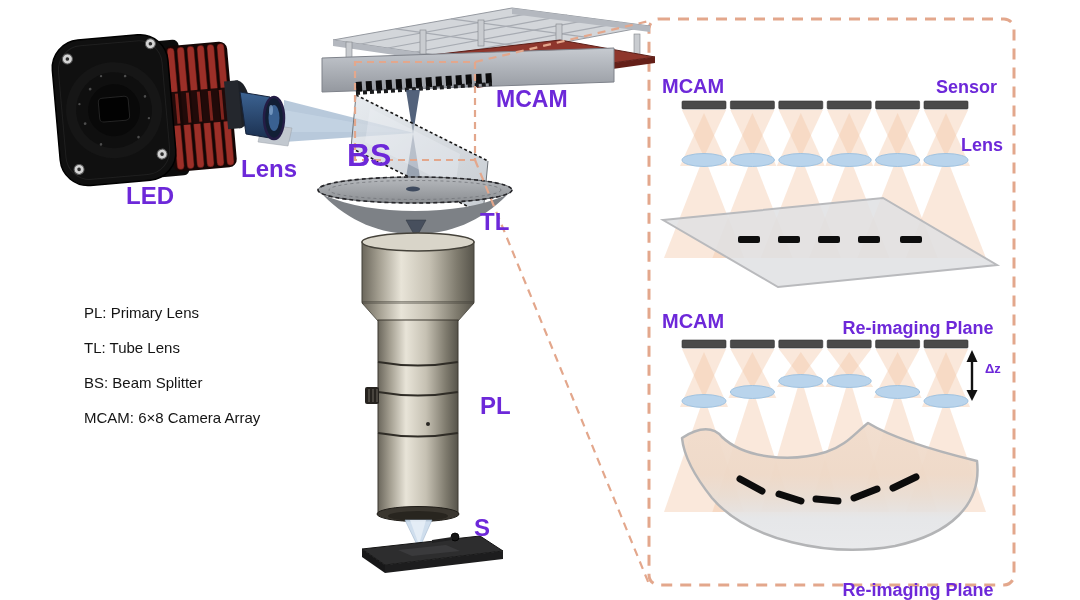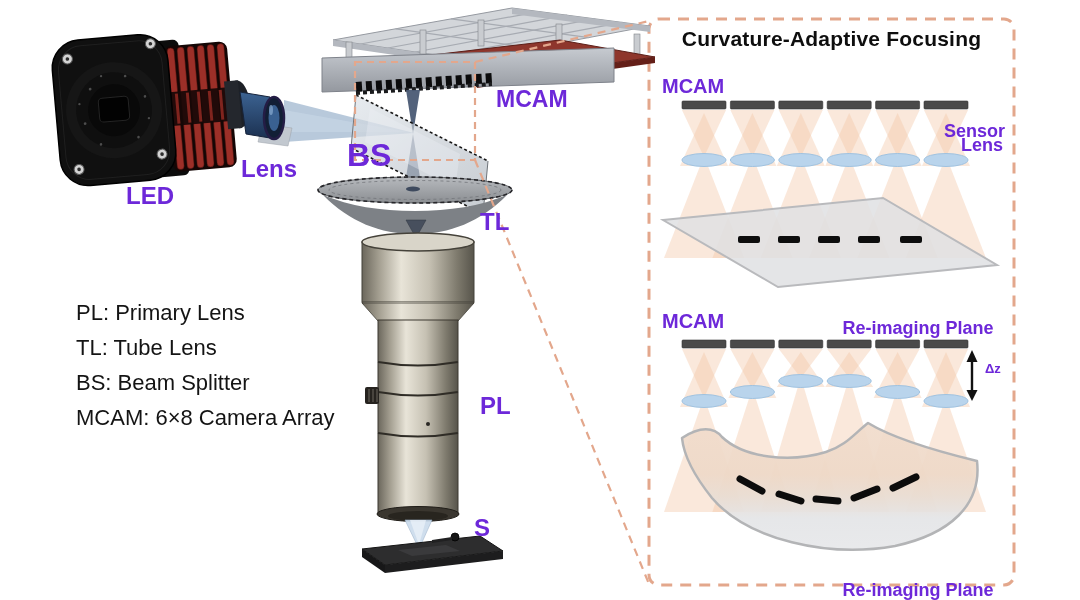--- a/index.html
+++ b/index.html
@@ -3,21 +3,21 @@
 <meta charset="utf-8">
 <style>
   html,body{margin:0;padding:0;background:#ffffff;}
   .stage{
     position:relative;width:1080px;height:600px;background:#ffffff;overflow:hidden;
     font-family:"Liberation Sans",sans-serif;color:#0e0e0e;
   }
   .stage svg{position:absolute;left:0;top:0;}
   .lbl{position:absolute;font-weight:700;color:#6d28d9;line-height:1;white-space:nowrap;}
   .lbl.small{font-size:18px;}
-  .legend{position:absolute;left:76px;top:295px;font-size:22px;line-height:35px;color:#141414;}
+  .legend{position:absolute;left:84px;top:295px;font-size:15px;line-height:35px;color:#141414;}
   .panel-title{position:absolute;left:649px;top:27px;width:365px;text-align:center;
     font-size:21px;font-weight:700;letter-spacing:.2px;}
   .centered{width:320px;text-align:center;margin-top:32px;}
 </style>
 </head>
 <body>
 
 <div class="stage">
 
   <svg width="1080" height="600" viewBox="0 0 1080 600">
@@ -316,23 +316,22 @@
   <div class="lbl" style="left:480px;top:394px;font-size:24px;text-align:right;">PL</div>
   <div class="lbl" style="left:474px;top:516px;font-size:24px;">S</div>
 
   <div class="legend">
     <div>PL: Primary Lens</div>
     <div>TL: Tube Lens</div>
     <div>BS: Beam Splitter</div>
     <div>MCAM: 6×8 Camera Array</div>
   </div>
 
-  <div class="panel-title">Curvature-Adaptive Focusing</div>
 
   <div class="lbl small" style="left:662px;top:76px;font-size:20px;">MCAM</div>
-  <div class="lbl small" style="right:75px;top:78px;margin-top:44px;">Sensor</div>
+  <div class="lbl small" style="right:83px;top:78px;">Sensor</div>
   <div class="lbl small" style="right:77px;top:136px;">Lens</div>
   <div class="lbl small centered" style="left:758px;top:287px;">Re-imaging Plane</div>
 
   <div class="lbl small" style="left:662px;top:311px;font-size:20px;">MCAM</div>
   <div class="lbl" style="left:985px;top:362px;font-size:13px;">Δz</div>
   <div class="lbl small centered" style="left:758px;top:549px;">Re-imaging Plane</div>
 </div>
 
 </body></html>

